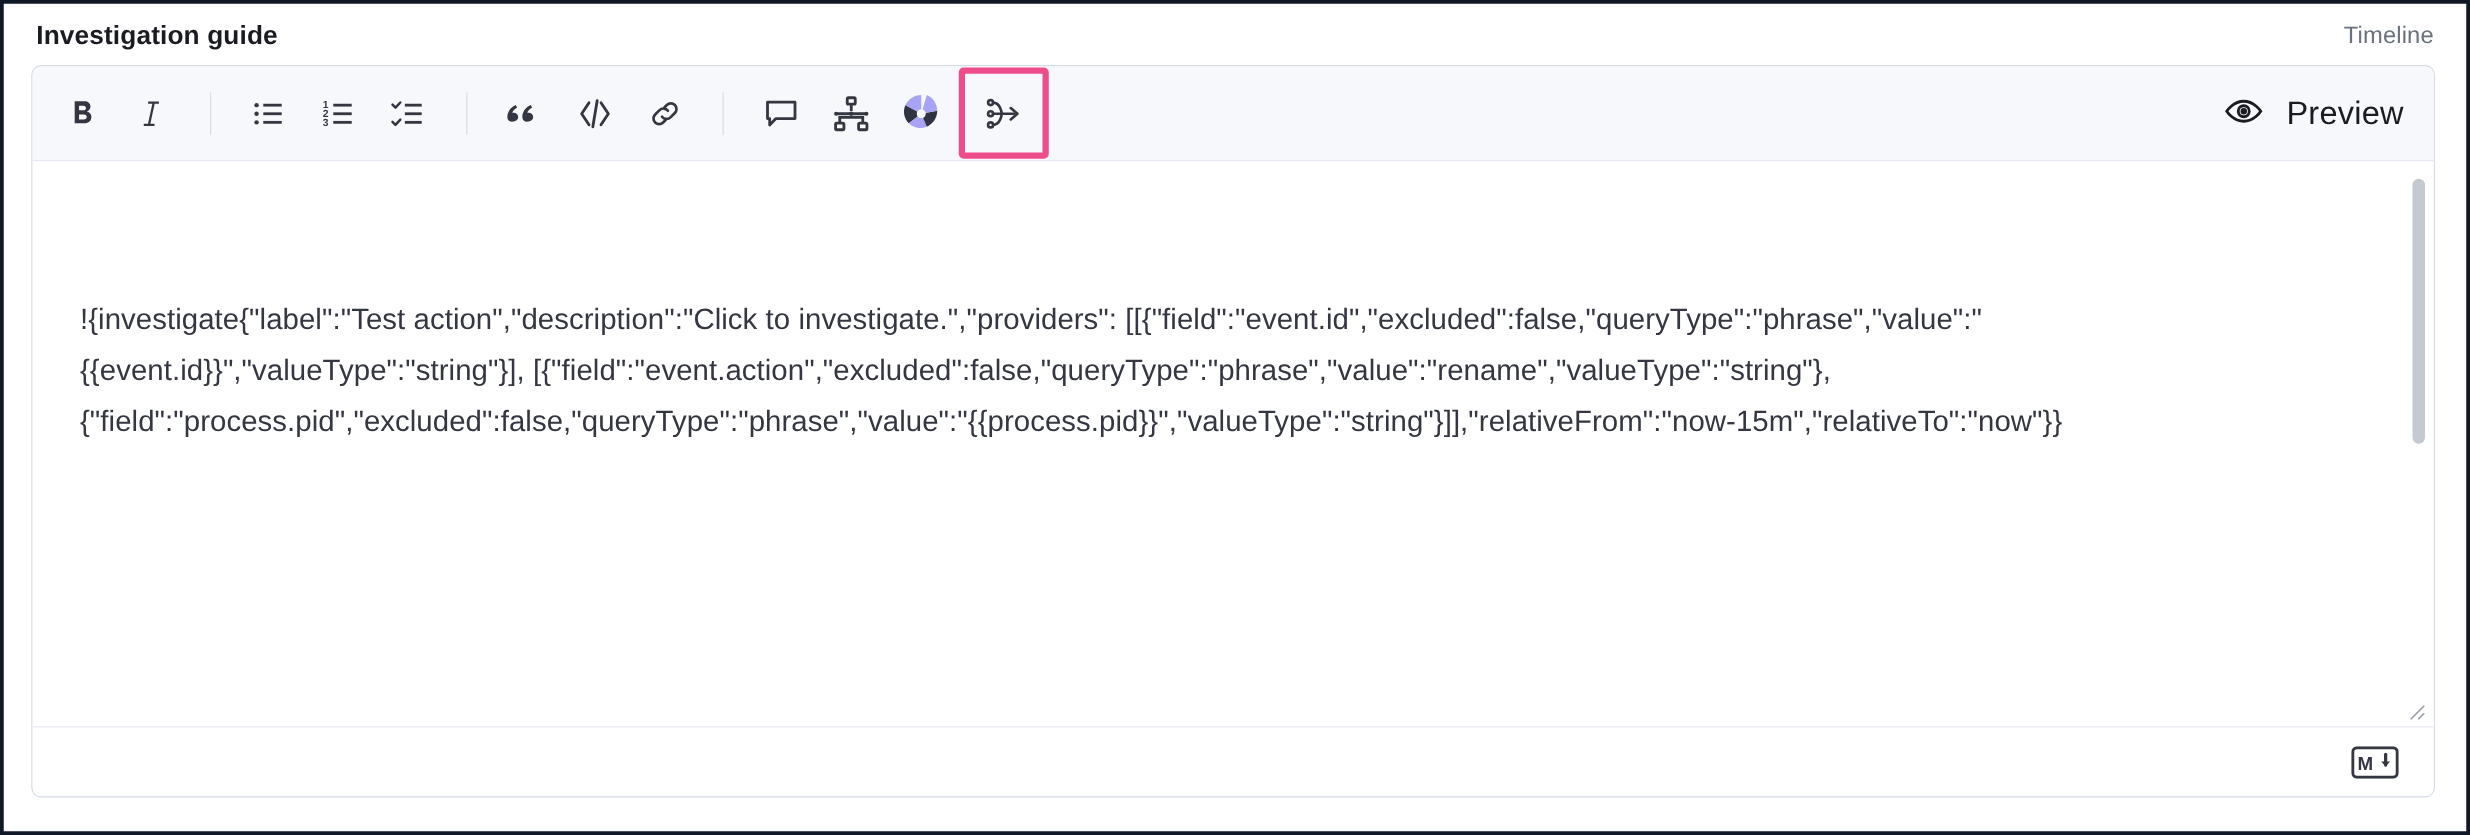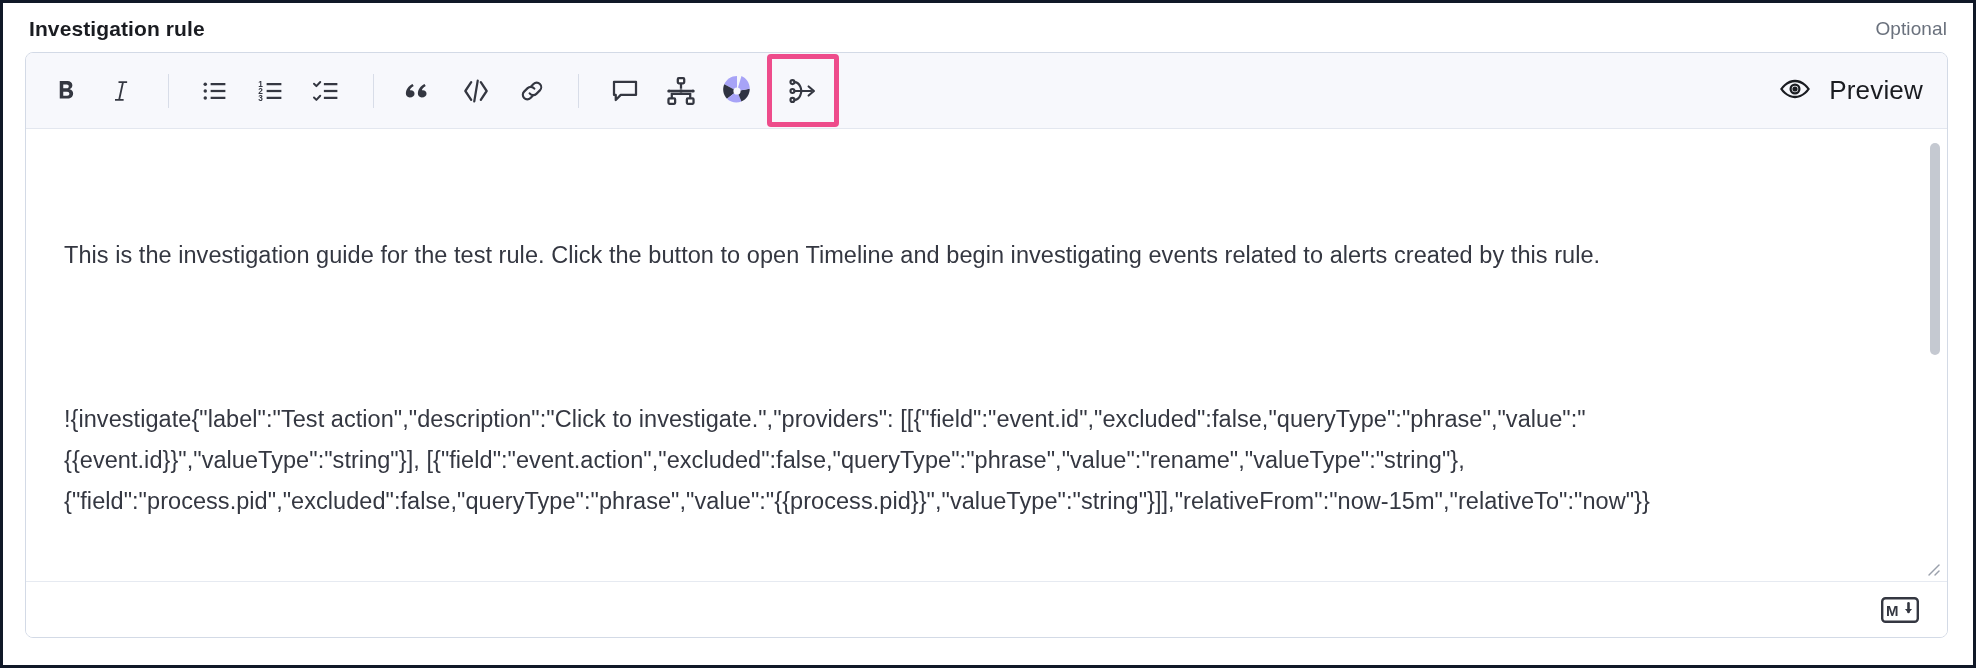--- a/index.html
+++ b/index.html
@@ -205,22 +205,22 @@
     justify-content: center;
     cursor: pointer;
   }
 </style>
 </head>
 <body>
 
 <div class="screen">
 
   <div class="form-row-header">
-    <span class="field-label">Investigation rule</span>
-    <span class="optional-label">Optional</span>
+    <span class="field-label">Investigation guide</span>
+    <span class="optional-label">Timeline</span>
   </div>
 
   <div class="md-editor">
 
     <div class="md-toolbar">
 
       <button class="tb-btn">
         <span>
           <svg width="30" height="30" viewBox="0 0 24 24" fill="none">
             <path d="M7 4h6.2c2.3 0 3.9 1.3 3.9 3.4 0 1.5-.9 2.7-2.3 3.1 1.8.4 2.9 1.7 2.9 3.5 0 2.4-1.8 4-4.5 4H7V4zm2.8 5.8h2.8c1 0 1.6-.6 1.6-1.5s-.6-1.5-1.6-1.5H9.8v3zm0 5.9h3.1c1.1 0 1.8-.6 1.8-1.6s-.7-1.6-1.8-1.6H9.8v3.2z" fill="#343741"></path>
@@ -367,21 +367,20 @@
             <circle cx="12" cy="12" r="3.3"></circle>
             <circle cx="12" cy="12" r="1.1" fill="#1a1c21"></circle>
           </svg>
         </span>
         <span class="preview-label">Preview</span>
       </button>
     </div>
 
     <div class="md-textarea-wrap">
       <div class="md-text">
-        <p>This is the investigation guide for the test rule. Click the button to open Timeline and begin investigating events related to alerts created by this rule.</p>
         <p>!{investigate{"label":"Test action","description":"Click to investigate.","providers": [[{"field":"event.id","excluded":false,"queryType":"phrase","value":"{{event.id}}","valueType":"string"}], [{"field":"event.action","excluded":false,"queryType":"phrase","value":"rename","valueType":"string"}, {"field":"process.pid","excluded":false,"queryType":"phrase","value":"{{process.pid}}","valueType":"string"}]],"relativeFrom":"now-15m","relativeTo":"now"}}</p>
         
       </div>
 
       <div class="md-scrollbar-track">
         <div class="md-scrollbar-thumb"></div>
       </div>
 
       <span class="resize-grip">
         <svg width="20" height="20" viewBox="0 0 20 20" fill="none" stroke="#9aa0ab" stroke-width="1.4" stroke-linecap="round">

